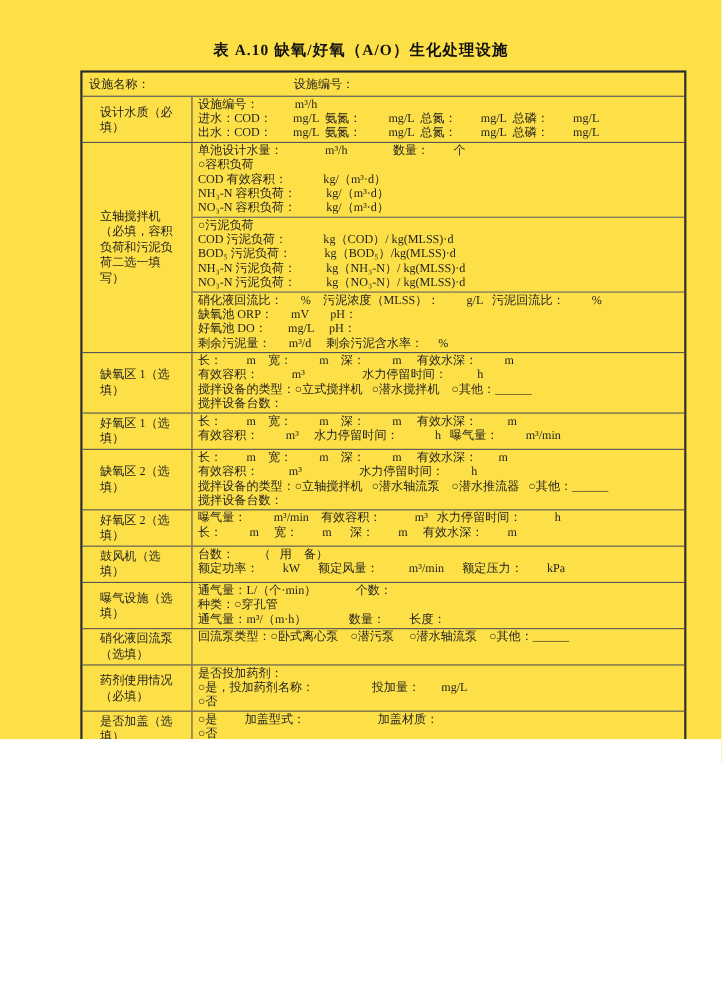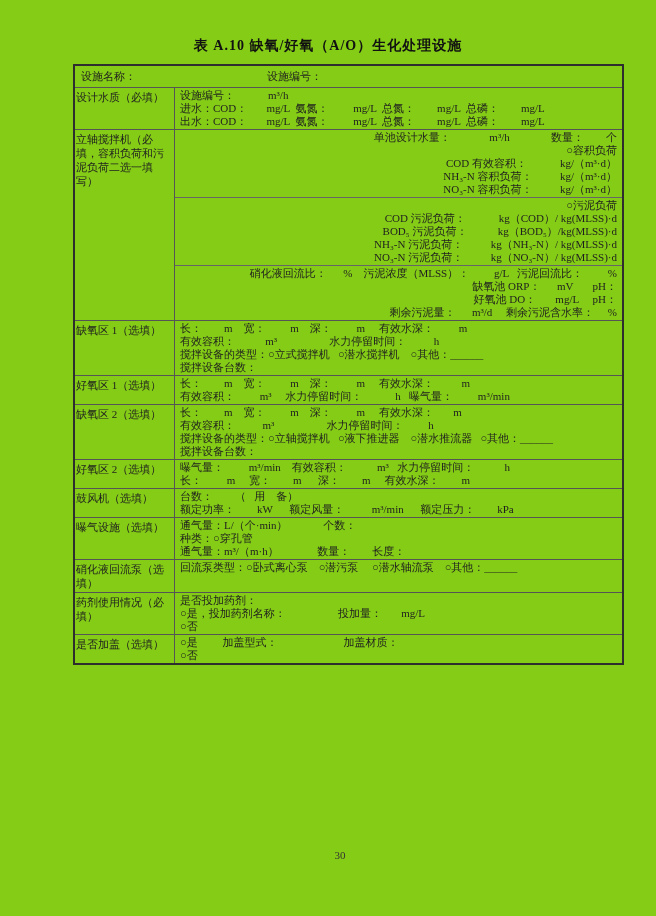--- a/index.html
+++ b/index.html
@@ -1,40 +1,40 @@
 <!DOCTYPE html>
 <html><head>
 <meta charset="utf-8">
 <style>
   html,body{margin:0;padding:0;background:#ffffff;}
   .page{
-    position:relative;width:656px;height:916px;background:#84cc16;
+    position:relative;width:656px;height:672px;background:#fde047;
     font-family:"Liberation Serif","DejaVu Serif",serif;color:#1f1f1f;
     overflow:hidden;
   }
   .doc-title{
     position:absolute;top:37px;left:0;width:100%;text-align:center;
     font-weight:bold;font-size:14px;letter-spacing:1px;color:#111;
   }
   .form-table{
     position:absolute;left:73px;top:64px;width:551px;
     border:2px solid #2e2e2e;font-size:11px;box-sizing:border-box;
   }
   .trow{display:flex;border-top:1px solid #555;}
   .trow:first-child{border-top:none;}
   .header-row{display:block;position:relative;padding:3px 6px;height:15px;}
   .header-row .code-label{position:absolute;left:192px;top:3px;}
   .tl{
     flex:0 0 100px;width:100px;border-right:1px solid #555;
-    padding:2px 1px;display:flex;box-sizing:border-box;
+    padding:2px 16px;display:flex;align-items:center;box-sizing:border-box;
   }
   .tl .lab{line-height:14px;word-break:break-all;}
   .tr{flex:1;padding:1px 5px;min-width:0;}
   .tr-blocks{flex:1;display:flex;flex-direction:column;min-width:0;}
-  .block{padding:1px 5px;border-top:1px solid #666;text-align:right;}
+  .block{padding:1px 5px;border-top:1px solid #666;}
   .block:first-child{border-top:none;}
   .line{white-space:pre;line-height:13px;overflow:hidden;}
   .page-number{
     position:absolute;top:849px;left:0;width:100%;text-align:center;
     font-size:11px;color:#333;margin-left:12px;
   }
 </style>
 </head>
 <body>
 
@@ -110,21 +110,21 @@
       </div>
     </div>
 
     <div class="trow">
       <div class="tl">
         <span class="lab">缺氧区 2（选填）</span>
       </div>
       <div class="tr">
         <div class="line">长：        m    宽：         m    深：         m     有效水深：       m</div>
         <div class="line">有效容积：          m³                   水力停留时间：         h</div>
-        <div class="line">搅拌设备的类型：○立轴搅拌机   ○液下推进器    ○潜水推流器   ○其他：______</div>
+        <div class="line">搅拌设备的类型：○立轴搅拌机   ○潜水轴流泵    ○潜水推流器   ○其他：______</div>
         <div class="line">搅拌设备台数：</div>
       </div>
     </div>
 
     <div class="trow">
       <div class="tl">
         <span class="lab">好氧区 2（选填）</span>
       </div>
       <div class="tr">
         <div class="line">曝气量：         m³/min    有效容积：           m³   水力停留时间：           h</div>

